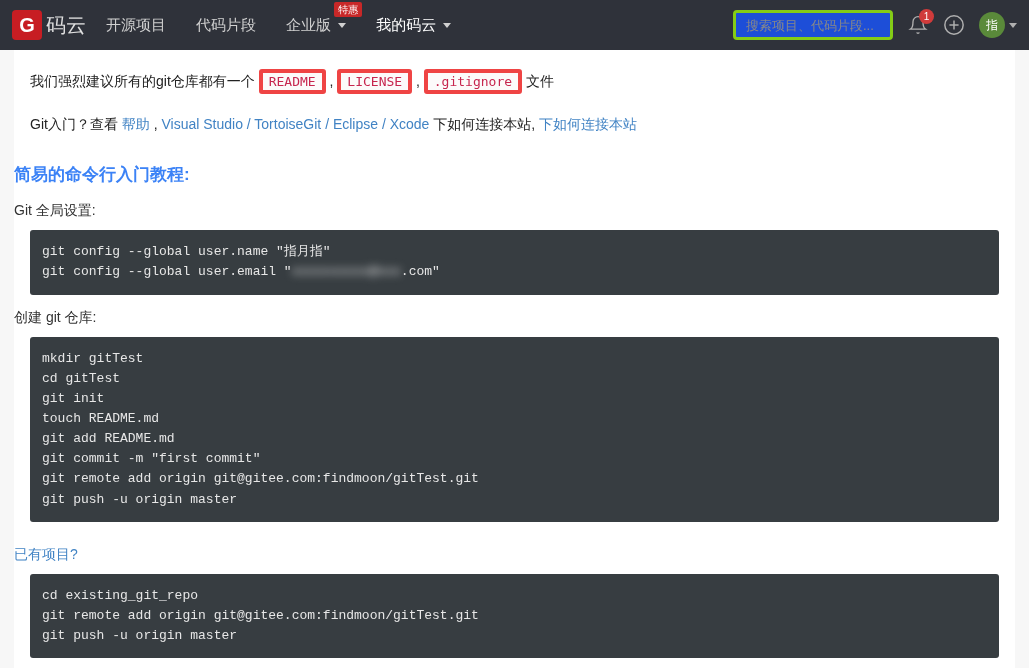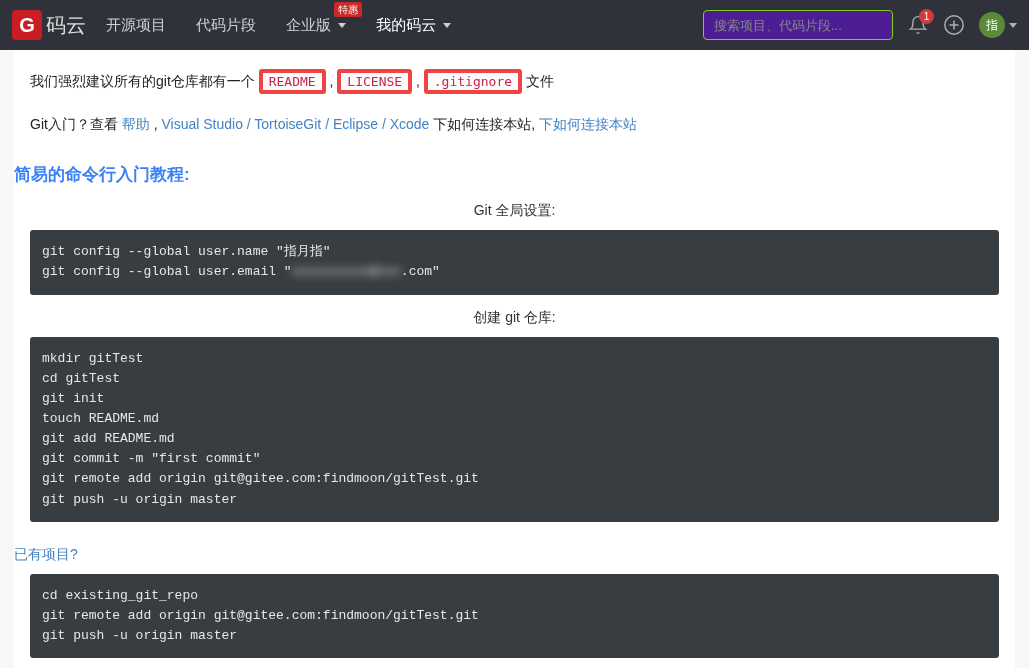--- a/index.html
+++ b/index.html
@@ -73,25 +73,25 @@
       border-radius: 2px;
       line-height: 1.3;
     }
     .nav-right {
       margin-left: auto;
       display: flex;
       align-items: center;
       gap: 14px;
     }
     .search-box {
-      background: #4c1d95;
-      border: 1px solid #84cc16;
+      background: #1d4ed8;
+      border: 3px solid #84cc16;
       border-radius: 4px;
       height: 30px;
-      width: 190px;
+      width: 160px;
       padding: 0 10px;
       color: #ccc;
       font-size: 13px;
       outline: none;
     }
     .search-box::placeholder { color: #888; }
     .nav-icon {
       width: 22px;
       height: 22px;
       display: flex;
@@ -162,21 +162,20 @@
     .section-title {
       font-size: 17px;
       font-weight: 600;
       color: #3b82f6;
       margin: 26px 0 16px 0;
     }
     .section-sub {
       color: #333;
       margin: 14px 0 10px 0;
       font-size: 14px;
-      text-align: center;
     }
     .link-sub { color: #4183c4; margin: 24px 0 10px 0; font-size: 14px; cursor: pointer; }
     .codeblock {
       background: #373d41;
       color: #e7e7e7;
       font-family: Menlo, Consolas, "Courier New", monospace;
       font-size: 13px;
       line-height: 1.55;
       padding: 12px 12px;
       border-radius: 3px;

